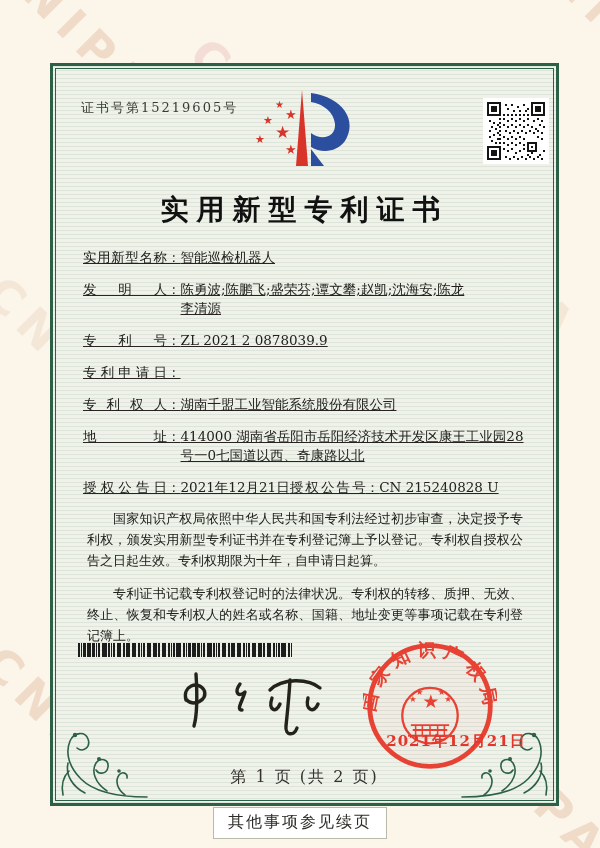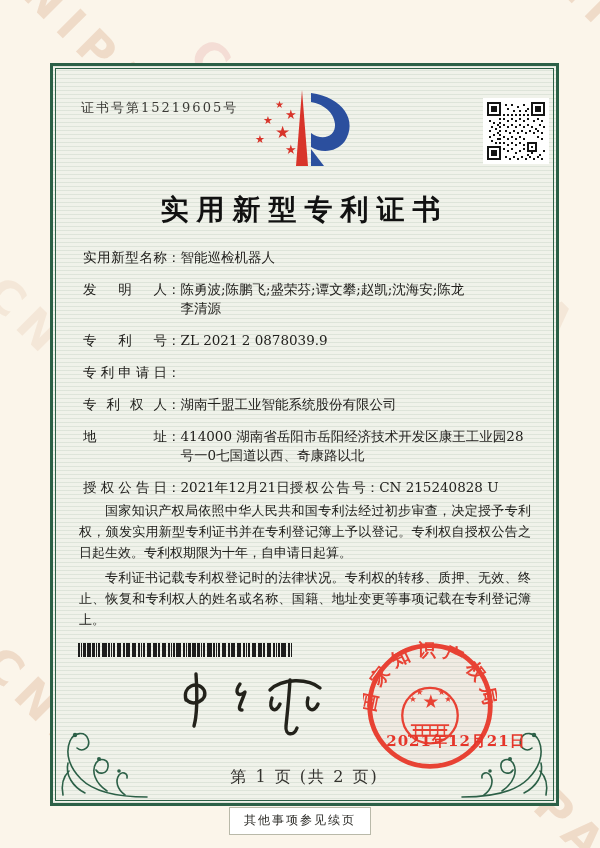--- a/index.html
+++ b/index.html
@@ -47,35 +47,35 @@
     position:absolute;left:430px;top:32px;width:66px;height:66px;
     background:#fff;padding:4px;box-sizing:border-box;z-index:3;
   }
   .title{
     position:absolute;left:0;top:116px;width:100%;
     text-align:center;font-size:28px;font-weight:bold;
     letter-spacing:8px;color:#111;z-index:3;margin-top:9px;
   }
   
   .fields{position:absolute;left:30px;top:182px;width:448px;font-size:13.5px;z-index:3;}
-  .frow{margin-bottom:13px;line-height:19px;display:flex;align-items:flex-start;}
+  .frow{margin-bottom:13px;line-height:19px;display:flex;align-items:flex-start;text-decoration:underline;}
   .frow .lbl{
     display:inline-block;width:84px;flex:0 0 84px;
     text-align:justify;text-align-last:justify;color:#22211e;
   }
   .frow .colon{flex:0 0 auto;}
   .frow .val{white-space:pre-line;color:#22211e;}
   .frow.grant .pair2{display:flex;}
   .frow.grant .pair2 .lbl{width:76px;flex:0 0 76px;}
   
   .body-text{
     position:absolute;left:22px;top:430px;width:460px;
     font-size:13px;line-height:1.62;text-align:justify;color:#20201d;z-index:3;
   }
-  .body-text p{margin:4px;text-indent:2em;}
+  .body-text p{margin:12px;text-indent:2em;}
   
   .barcode{
     position:absolute;left:25px;top:577px;width:214px;height:14px;z-index:3;
     background:
       repeating-linear-gradient(90deg,#1d1d1d 0 2px,transparent 2px 5px),
       repeating-linear-gradient(90deg,#1d1d1d 0 1px,transparent 1px 7px),
       repeating-linear-gradient(90deg,#1d1d1d 0 1px,transparent 1px 3px);
   }
   
   .signer{
@@ -92,21 +92,21 @@
     text-align:center;white-space:nowrap;
   }
   .page-ind{
     position:absolute;left:0;top:701px;width:100%;text-align:center;
     font-size:16px;letter-spacing:2px;color:#33322e;z-index:3;
   }
   
   .footer-tab{
     position:absolute;left:50%;top:807px;transform:translateX(-50%);
     background:#ffffff;border:1px solid #b9b9a9;
-    padding:4px 14px 5px;font-size:12px;letter-spacing:2px;color:#2d2c28;z-index:3;
+    padding:4px 14px 5px;font-size:16px;letter-spacing:2px;color:#2d2c28;z-index:3;
   }
 </style>
 </head>
 <body>
 
 <div class="page">
 
   <div class="wm" style="left:-30px;top:-2px;">CNIPA</div>
   <div class="wm" style="left:498px;top:-18px;">CNIPA</div>
   <div class="wm pink" style="left:168px;top:92px;">CNIPA</div>

